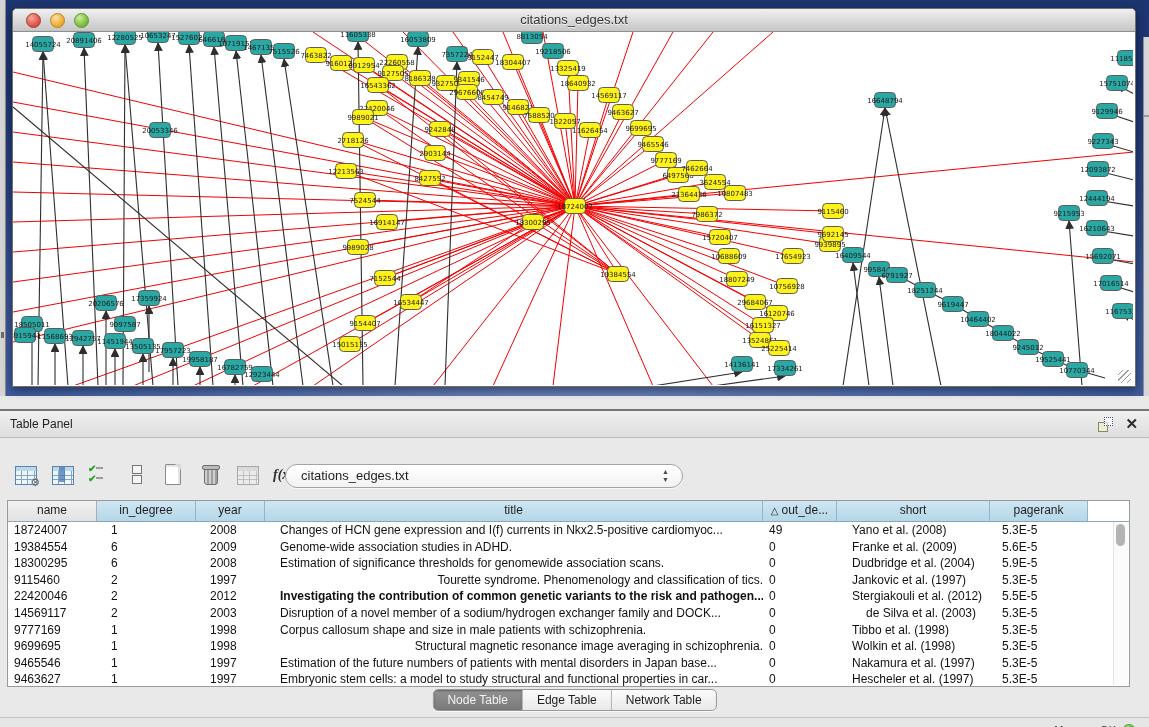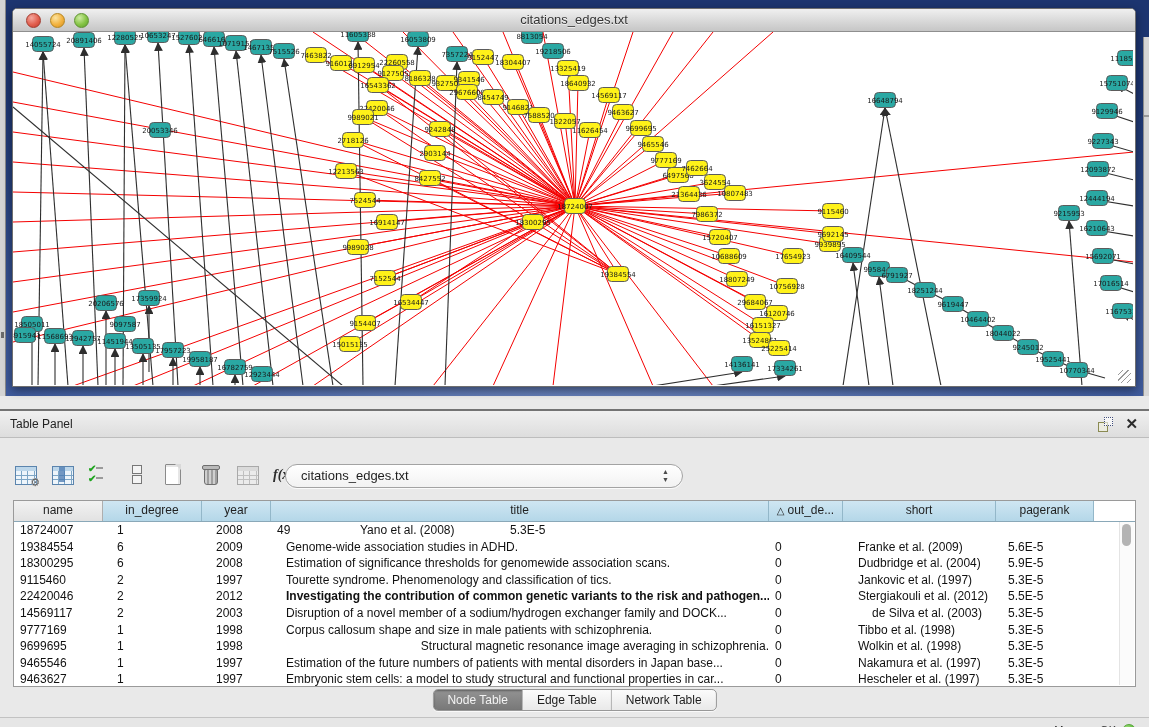--- a/index.html
+++ b/index.html
@@ -65,21 +65,21 @@
   .trash .lid{position:absolute;left:3px;top:1px;width:16px;height:3px;background:#b9b9b9;border:1px solid #6e6e6e;border-radius:2px;}
   .trash .can{position:absolute;left:5px;top:5px;width:12px;height:14px;border:1px solid #6e6e6e;border-radius:2px 2px 3px 3px;
       background:repeating-linear-gradient(90deg,#cfcfcf 0 2px,#9f9f9f 2px 4px);}
   .fx{font-family:"Liberation Serif",serif;font-style:italic;font-weight:bold;font-size:14px;color:#2d2d2d;line-height:22px;}
   #net-select{position:absolute;left:285px;top:53px;width:396px;height:22px;border:1px solid #a3a3a3;border-radius:12px;
       background:linear-gradient(#ffffff,#f2f2f2);box-shadow:0 1px 0 rgba(255,255,255,.8);}
   #net-select .val{position:absolute;left:15px;top:0;line-height:22px;font-size:13px;color:#1e1e1e;}
   #net-select .arrows{position:absolute;right:13px;top:3px;font-size:7px;line-height:8px;color:#4b4b4b;text-align:center;}
 
   
-  #table{position:absolute;left:13px;top:89px;width:1123px;height:187px;border:1px solid #9a9a9a;background:#fff;box-sizing:border-box;}
+  #table{position:absolute;left:7px;top:89px;width:1123px;height:187px;border:1px solid #9a9a9a;background:#fff;box-sizing:border-box;}
   #thead{display:flex;height:20px;border-bottom:1px solid #8aa8b8;}
   .th{box-sizing:border-box;height:20px;line-height:19px;font-size:12px;color:#1f1f1f;text-align:center;
       background:linear-gradient(#cfe6f2,#b4d7e8);border-right:1px solid #93b7c9;overflow:hidden;white-space:nowrap;}
   .th.first{background:linear-gradient(#f2f2f2,#e2e2e2);border-right:1px solid #aeaeae;}
   .th .sort{font-size:10px;margin-right:3px;}
   .th.filler{background:#fff;border-right:none;flex:1;}
   #tbody{position:relative;}
   .tr{display:flex;height:16.6px;line-height:16.6px;font-size:12px;color:#111;}
   .td{box-sizing:border-box;overflow:hidden;white-space:nowrap;}
   #vscroll{position:absolute;right:1px;top:21px;bottom:1px;width:14px;background:#fbfbfb;border-left:1px solid #e4e4e4;}
@@ -788,20 +788,21 @@
         <div class="th" style="width: 74px;"><span class="sort">△</span><span>out_de...</span></div>
         <div class="th" style="width: 153px;"><span>short</span></div>
         <div class="th" style="width: 98px;"><span>pagerank</span></div>
         <div class="th filler"></div>
       </div>
     <div id="tbody">
         <div class="tr">
           <div class="td" style="width: 89px; padding-left: 6px;">18724007</div>
           <div class="td" style="width: 99px; padding-left: 14px;">1</div>
           <div class="td" style="width: 69px; padding-left: 14px;">2008</div>
+          <div class="td" style="width: 498px; padding-left: 15px;">Changes of HCN gene expression and I(f) currents in Nkx2.5-positive cardiomyoc...</div>
           <div class="td" style="width: 74px; padding-left: 6px;">49</div>
           <div class="td" style="width: 153px; padding-left: 15px;">Yano et al. (2008)</div>
           <div class="td" style="width: 98px; padding-left: 12px;">5.3E-5</div>
         </div>
         <div class="tr">
           <div class="td" style="width: 89px; padding-left: 6px;">19384554</div>
           <div class="td" style="width: 99px; padding-left: 14px;">6</div>
           <div class="td" style="width: 69px; padding-left: 14px;">2009</div>
           <div class="td" style="width: 498px; padding-left: 15px;">Genome-wide association studies in ADHD.</div>
           <div class="td" style="width: 74px; padding-left: 6px;">0</div>
@@ -814,21 +815,21 @@
           <div class="td" style="width: 69px; padding-left: 14px;">2008</div>
           <div class="td" style="width: 498px; padding-left: 15px;">Estimation of significance thresholds for genomewide association scans.</div>
           <div class="td" style="width: 74px; padding-left: 6px;">0</div>
           <div class="td" style="width: 153px; padding-left: 15px;">Dudbridge et al. (2004)</div>
           <div class="td" style="width: 98px; padding-left: 12px;">5.9E-5</div>
         </div>
         <div class="tr">
           <div class="td" style="width: 89px; padding-left: 6px;">9115460</div>
           <div class="td" style="width: 99px; padding-left: 14px;">2</div>
           <div class="td" style="width: 69px; padding-left: 14px;">1997</div>
-          <div class="td" style="width: 498px; padding-left: 15px;">Tourette syndrome. Phenomenology and classification of tics.</div>
+          <div class="td" style="width: 498px; padding-left: 15px; text-align: right;">Tourette syndrome. Phenomenology and classification of tics.</div>
           <div class="td" style="width: 74px; padding-left: 6px;">0</div>
           <div class="td" style="width: 153px; padding-left: 15px;">Jankovic et al. (1997)</div>
           <div class="td" style="width: 98px; padding-left: 12px;">5.3E-5</div>
         </div>
         <div class="tr">
           <div class="td" style="width: 89px; padding-left: 6px;">22420046</div>
           <div class="td" style="width: 99px; padding-left: 14px;">2</div>
           <div class="td" style="width: 69px; padding-left: 14px;">2012</div>
           <div class="td" style="width: 498px; padding-left: 15px; font-weight: bold;">Investigating the contribution of common genetic variants to the risk and pathogen...</div>
           <div class="td" style="width: 74px; padding-left: 6px;">0</div>

